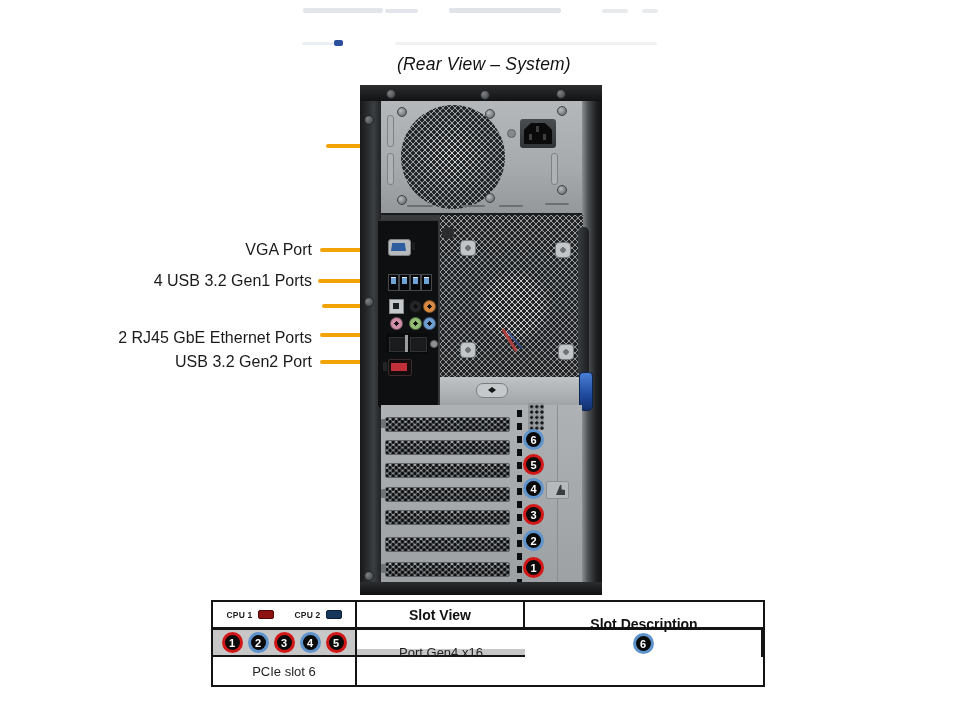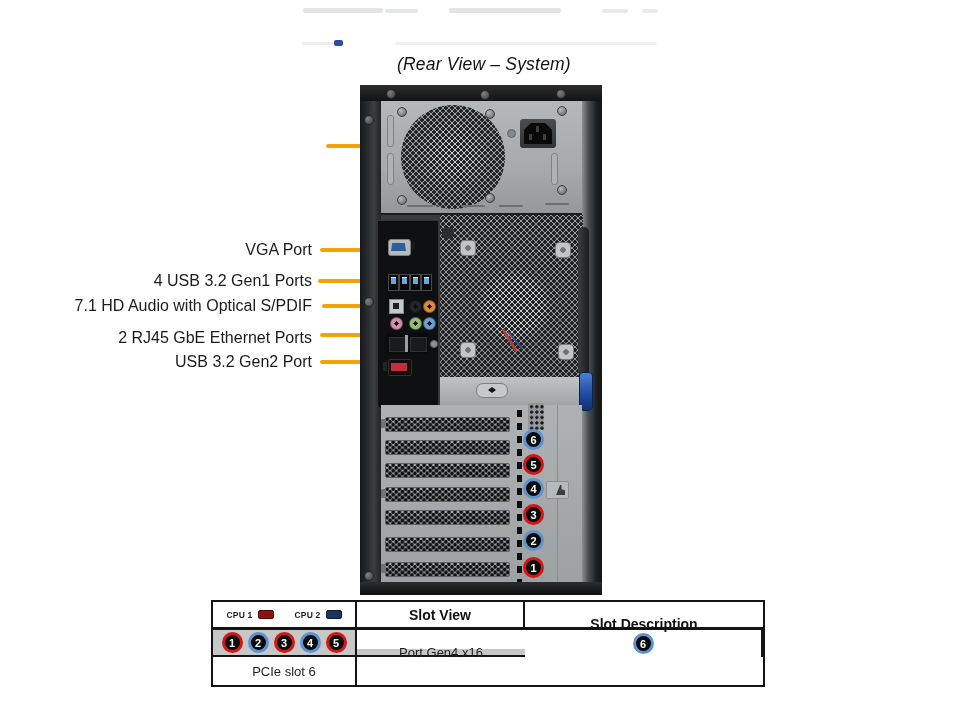--- a/index.html
+++ b/index.html
@@ -163,21 +163,20 @@
   <div class="art" style="left:602px;top:9px;width:26px;height:4px;background:#e6eaed;"></div>
   <div class="art" style="left:642px;top:9px;width:16px;height:4px;background:#e8ebee;"></div>
   <div class="art" style="left:302px;top:42px;width:32px;height:3px;background:#eceff2;"></div>
   <div class="art" style="left:395px;top:42px;width:262px;height:3px;background:#eff1f3;"></div>
   <div class="art" style="left:334px;top:40px;width:9px;height:6px;background:#2c4f9e;"></div>
 
   <div class="fig-title">(Rear View – System)</div>
 
   <div class="label r-label" style="top:241px;">VGA Port</div>
   <div class="label r-label" style="top:272px;">4 USB 3.2 Gen1 Ports</div>
-  <div class="label r-label" style="top:297px;">7.1 HD Audio with Optical S/PDIF</div>
   <div class="label r-label" style="top:329px;">2 RJ45 GbE Ethernet Ports</div>
   <div class="label r-label" style="top:353px;">USB 3.2 Gen2 Port</div>
 
   <div class="cline" style="left:326px;top:144px;width:86px;"></div>
   <div class="cline" style="left:320px;top:248px;width:68px;"></div>
   <div class="cline" style="left:318px;top:279px;width:69px;"></div>
   <div class="cline" style="left:322px;top:304px;width:65px;"></div>
   <div class="cline" style="left:320px;top:333px;width:70px;"></div>
   <div class="cline" style="left:320px;top:360px;width:72px;"></div>
 

